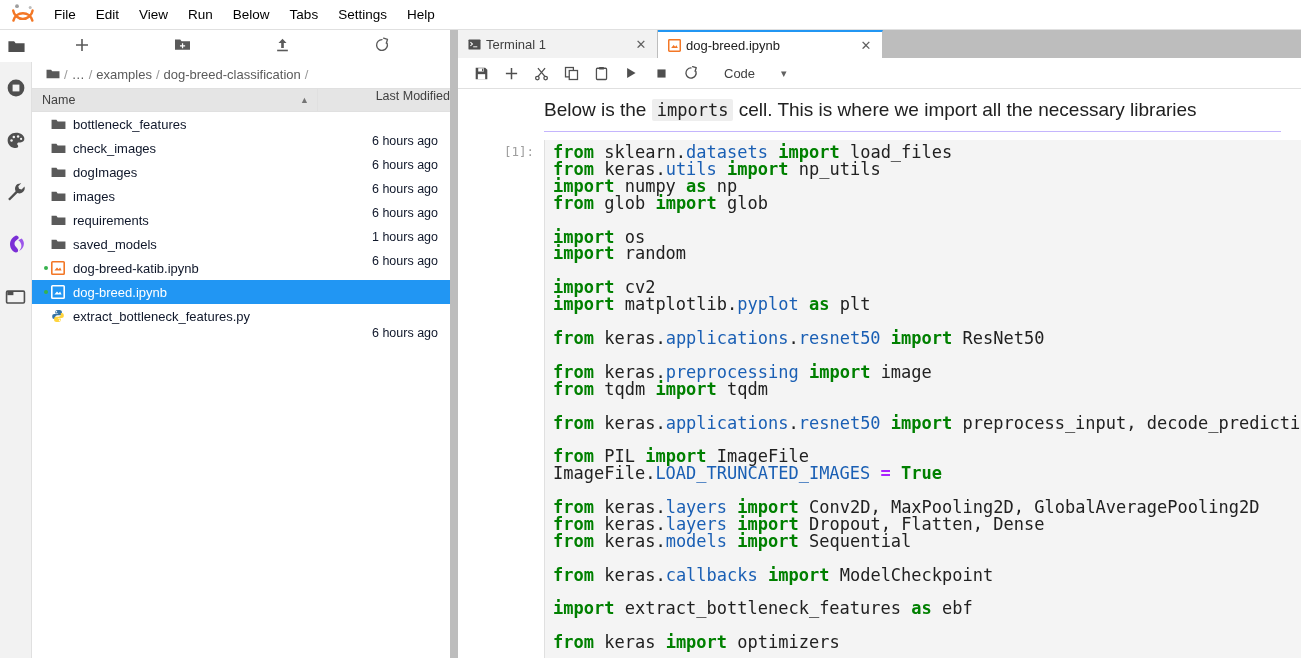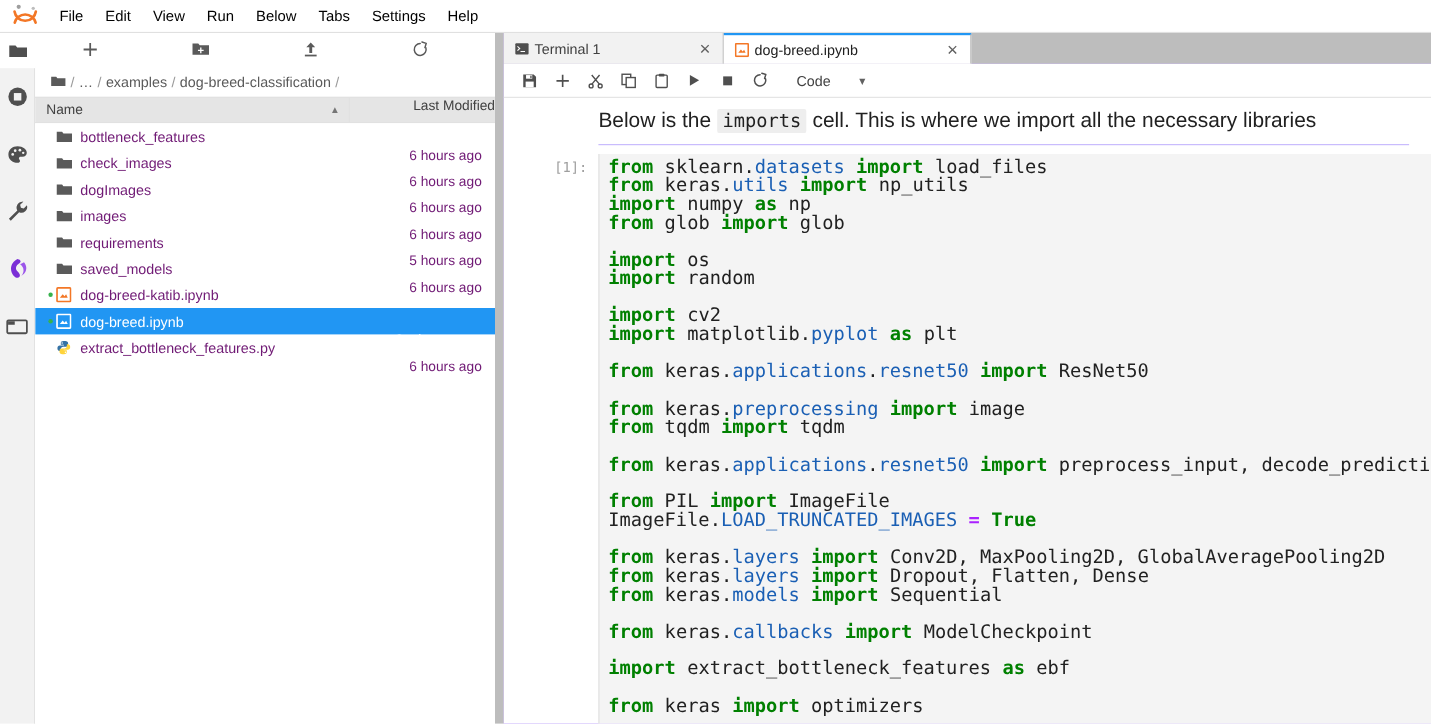--- a/index.html
+++ b/index.html
@@ -66,21 +66,21 @@
     font-size: 12.5px; color: #414141; background: #e5e5e5;
   }
   .fb-h-name { flex: 1; padding-left: 10px; display: flex; align-items: center; cursor: pointer; }
   .sort-arrow { margin-left: auto; margin-right: 8px; color: #757575; font-size: 9px; line-height: 1; }
   .fb-h-mod {
     width: 133px; text-align: right; cursor: pointer;
     border-left: 1px solid #e0e0e0; height: 100%; display: flex; justify-content: flex-end;
   }
   .fb-list { flex: 1; overflow: hidden; background: #fff; }
   .fb-row {
-    display: flex; align-items: center; height: 24px; font-size: 13px; color: #701a75;
+    display: flex; align-items: center; height: 24px; font-size: 13px; color: #0f172a;
     padding-left: 10px; cursor: pointer; position: relative;
   }
   .fb-row.selected { background: #2196f3; color: #ffffff; }
   .run-dot { width: 8px; margin-right: 1px; display: flex; align-items: center; justify-content: center; }
   .run-dot i { display: block; width: 4px; height: 4px; border-radius: 50%; background: #37b24d; }
   .fb-icon { width: 22px; display: flex; align-items: center; justify-content: flex-start; }
   .fb-name { flex: 1; white-space: nowrap; overflow: hidden; text-overflow: ellipsis; }
   .fb-mod { width: 120px; text-align: right; padding-right: 12px; font-size: 12.5px; white-space: nowrap; margin-top: 34px; }
 
   
@@ -331,21 +331,21 @@
       </div>
 
       <div class="fb-row">
         <span class="run-dot"></span>
         <span class="fb-icon">
           <svg width="15" height="13" viewBox="0 0 16 13">
               <path d="M0.6 1.5h5.2l1.3 1.7h8.3v8.2H0.6z" fill="#5a5a5a"></path>
             </svg>
         </span>
         <span class="fb-name">requirements</span>
-        <span class="fb-mod">5 hours ago</span>
+        <span class="fb-mod">1 hours ago</span>
       </div>
 
       <div class="fb-row">
         <span class="run-dot"></span>
         <span class="fb-icon">
           <svg width="15" height="13" viewBox="0 0 16 13">
               <path d="M0.6 1.5h5.2l1.3 1.7h8.3v8.2H0.6z" fill="#5a5a5a"></path>
             </svg>
         </span>
         <span class="fb-name">saved_models</span>

